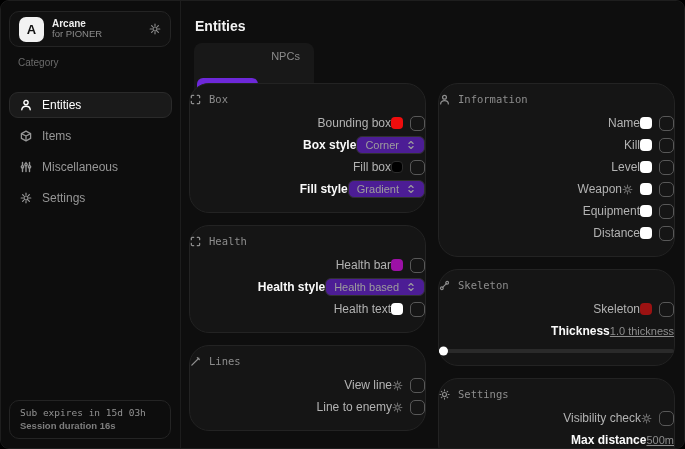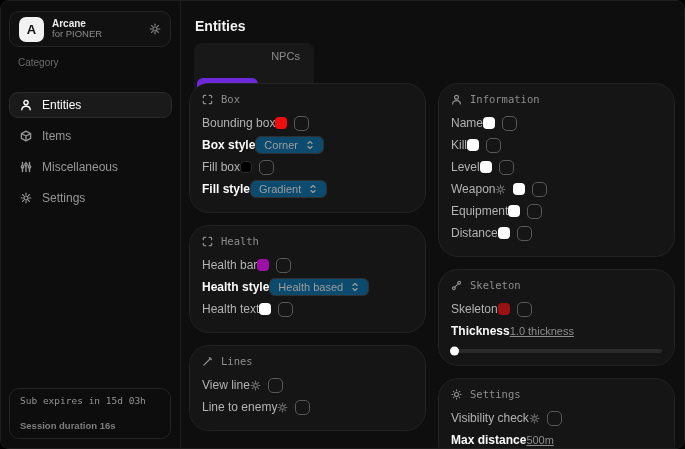--- a/index.html
+++ b/index.html
@@ -14,42 +14,42 @@
   .brand-name { font-size:10px; font-weight:bold; color:#ededed; }
   .brand-sub { font-size:9.5px; color:#8b8b8b; }
   .icon-btn { color:#8a8a8a; display:flex; align-items:center; cursor:pointer; }
   .category { margin:56px 0 24px 17px; font-size:10px; color:#6b6b6b; }
   .nav { display:flex; flex-direction:column; gap:5px; padding:0 8px; }
   .nav-item { height:26px; display:flex; align-items:center; gap:10px; padding:0 9px; border-radius:9px; color:#979797; font-size:12px; border:1px solid transparent; cursor:pointer; }
   .nav-item.active { background:#1a1a1a; border-color:#2a2a2a; color:#fff; }
   .nav-item .nicon { width:13px; display:flex; justify-content:center; color:inherit; }
   .sb-footer { position:absolute; left:8px; right:9px; bottom:9px; border:1px solid #242424; border-radius:10px; padding:6px 10px 7px; }
   .sbf-1 { font-family:"DejaVu Sans Mono", monospace; font-size:9.5px; color:#939393; }
-  .sbf-2 { font-size:9.5px; font-weight:bold; color:#7e7e7e; margin-top:14px; }
+  .sbf-2 { font-size:9.5px; font-weight:bold; color:#7e7e7e; margin-top:2px; }
 
   
   .main { position:absolute; left:180px; top:0; right:0; bottom:0; background:#0e0e0e; }
   .page-title { margin:17px 0 0 14px; font-size:14px; font-weight:bold; color:#f2f2f2; }
   .tabs { display:inline-flex; margin:9px 0 0 13px; background:#181818; border-radius:8px; padding:3px; gap:2px; }
   .tab { padding:4px 11px; font-size:11px; color:#8b8b8b; border-radius:6px; cursor:pointer; }
   .tab.active { background:#6d28d9; color:#fff; font-weight:bold;margin-top:32px; }
 
   .columns { position:absolute; left:8px; right:9px; top:82px; display:flex; gap:12px; }
   .col { display:flex; flex-direction:column; gap:12px; width:238px; }
-  .card { background:#151515; border:1px solid #232323; border-radius:20px; padding:9px 12px 12px; }
+  .card { background:#151515; border:1px solid #232323; border-radius:20px; padding:9px 0 12px; }
   .card-head { display:flex; align-items:center; gap:8px; color:#8d8d8d; font-family:"DejaVu Sans Mono", monospace; font-size:10.5px; margin-bottom:7px; }
   .card-head .cicon { display:flex; color:#8d8d8d; }
-  .row { display:flex; align-items:center; justify-content:flex-start; height:22px; }
+  .row { display:flex; align-items:center; justify-content:flex-end; height:22px;margin-left:25px; }
   .row-label { font-size:12px; color:#b3b3b3; }
   .row-label.strong { color:#fafafa; font-weight:bold; }
   .controls { display:flex; align-items:center; gap:7px; }
   .swatch { width:12px; height:12px; border-radius:4px; cursor:pointer; }
   .swatch.dark { border:1px solid #2c2c2c; }
   .checkbox { width:15px; height:15px; border-radius:5px; border:1.5px solid #585858; background:transparent; cursor:pointer; }
-  .dropdown { display:flex; align-items:center; gap:7px; background:#0c4a6e; border:1px solid #303030; border-radius:6px; padding:2px 8px; font-size:11px; color:#9d9d9d; cursor:pointer; }
+  .dropdown { display:flex; align-items:center; gap:7px; background:#4c1d95; border:1px solid #303030; border-radius:6px; padding:2px 8px; font-size:11px; color:#9d9d9d; cursor:pointer; }
   .mini-gear { color:#6f6f6f; display:flex; cursor:pointer; }
   .value-text { font-size:11px; color:#8d8d8d;text-decoration:underline; }
   .slider { position:relative; height:4px; border-radius:2px; background:#2a2a2a; margin-top:7px; cursor:pointer; }
   .slider-fill { position:relative; height:100%; border-radius:2px; background:#f4f4f4; }
   .slider-thumb { position:absolute; right:-4px; top:50%; transform:translateY(-50%); width:9px; height:9px; border-radius:50%; background:#fff; }
   svg { display:block; }
 </style>
 </head>
 <body>
 

